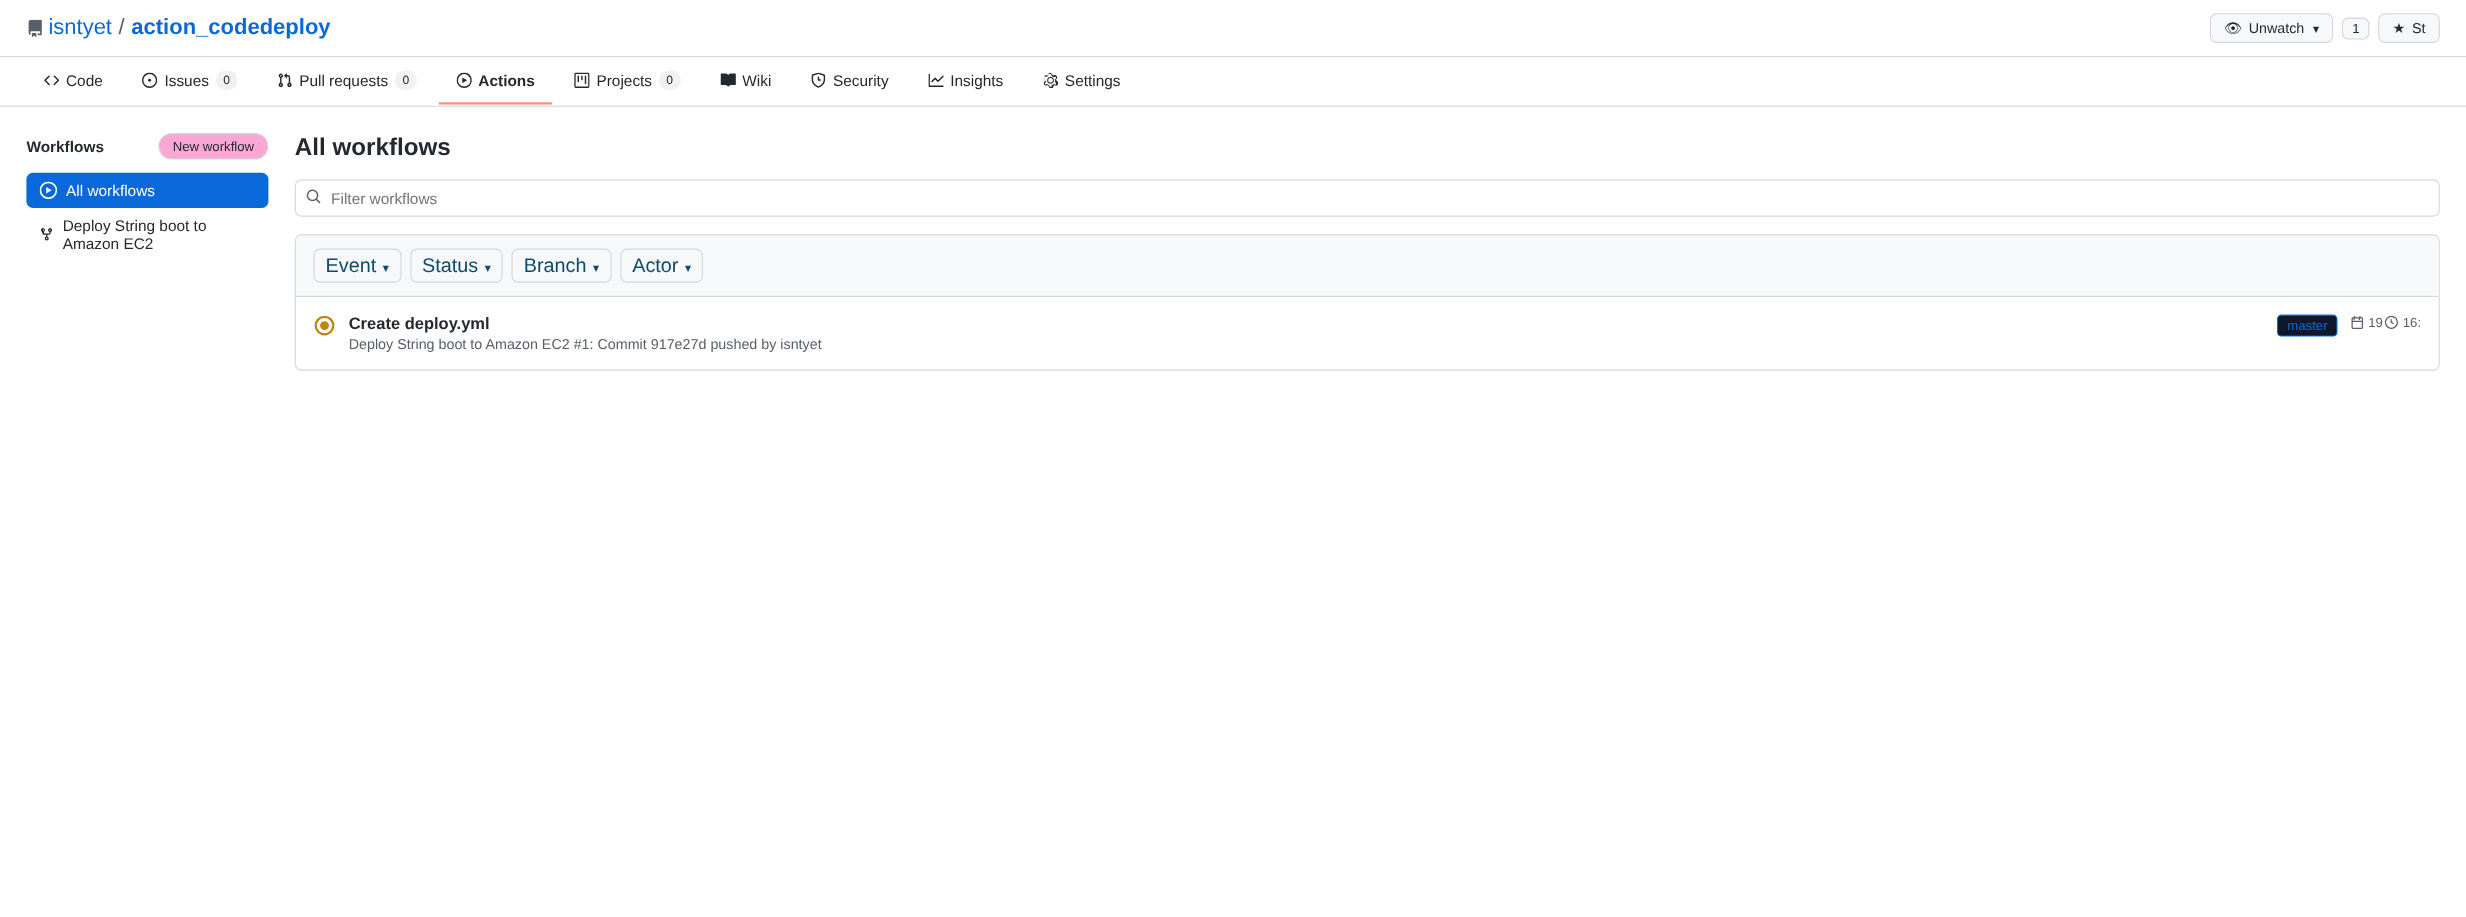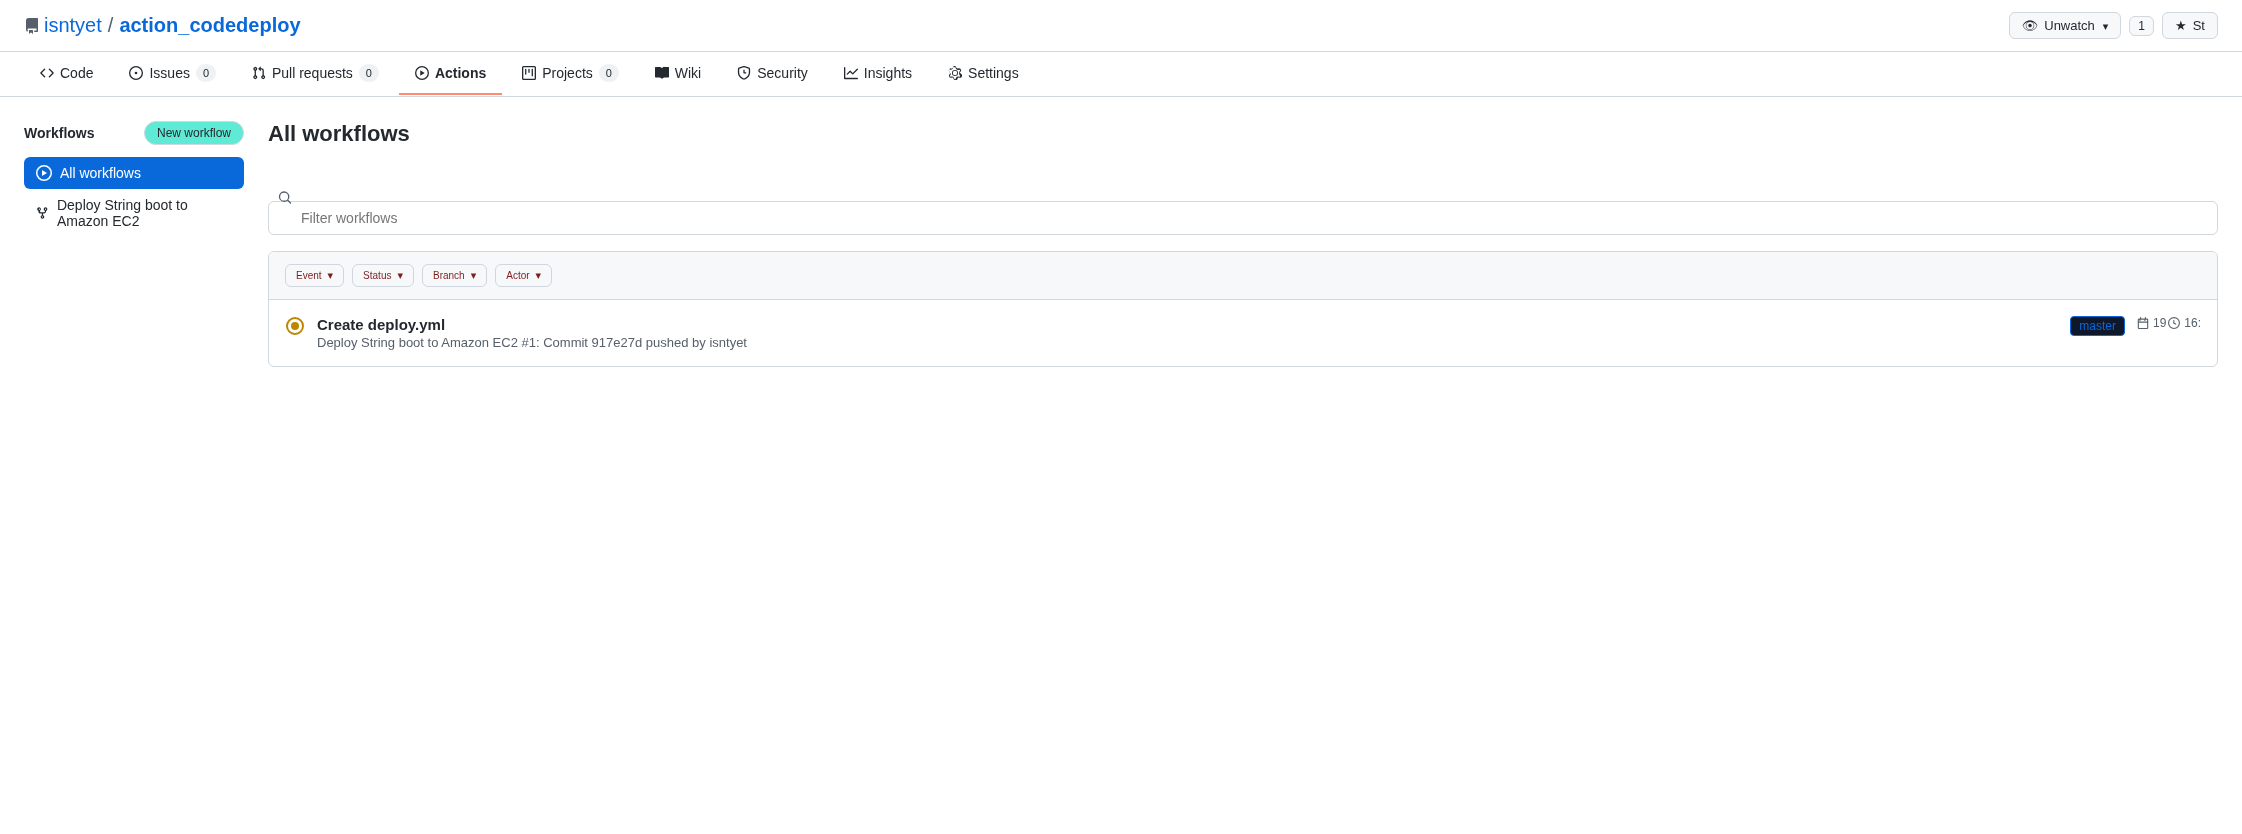--- a/index.html
+++ b/index.html
@@ -125,21 +125,21 @@
     }
     .sidebar-header-title {
       font-weight: 600;
       font-size: 14px;
     }
     .btn-new-workflow {
       padding: 4px 12px;
       font-size: 12px;
       border: 1px solid #d0d7de;
       border-radius: 12px;
-      background: #5eead4;
+      background: #f9a8d4;
       cursor: pointer;
       color: #24292f;
     }
     .sidebar-item {
       display: flex;
       align-items: center;
       gap: 8px;
       padding: 8px 12px;
       border-radius: 6px;
       cursor: pointer;
@@ -167,21 +167,20 @@
     }
     .filter-input {
       width: 100%;
       padding: 8px 12px 8px 32px;
       font-size: 14px;
       border: 1px solid #d0d7de;
       border-radius: 6px;
       background: #fff;
       color: #24292f;
       outline: none;
-      margin-top: 38px;
     }
     .filter-wrapper {
       position: relative;
     }
     .filter-search-icon {
       position: absolute;
       left: 10px;
       top: 50%;
       transform: translateY(-50%);
       color: #57606a;
@@ -200,26 +199,26 @@
       gap: 8px;
       padding: 12px 16px;
       background: #f6f8fa;
       border-bottom: 1px solid #d0d7de;
     }
     .filter-btn {
       display: flex;
       align-items: center;
       gap: 4px;
       padding: 4px 10px;
-      font-size: 10px;
+      font-size: 18px;
       border: 1px solid #d0d7de;
       border-radius: 6px;
       background: #f6f8fa;
       cursor: pointer;
-      color: #7f1d1d;
+      color: #0c4a6e;
     }
 
     
     .workflow-row {
       display: flex;
       align-items: flex-start;
       padding: 16px;
       border-bottom: 1px solid #d0d7de;
       gap: 12px;
     }

